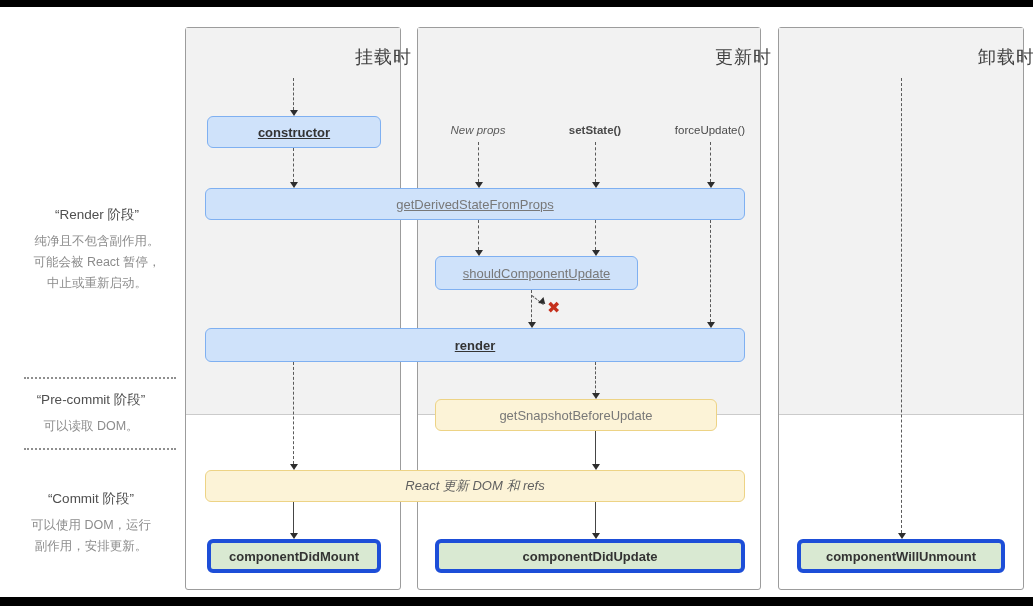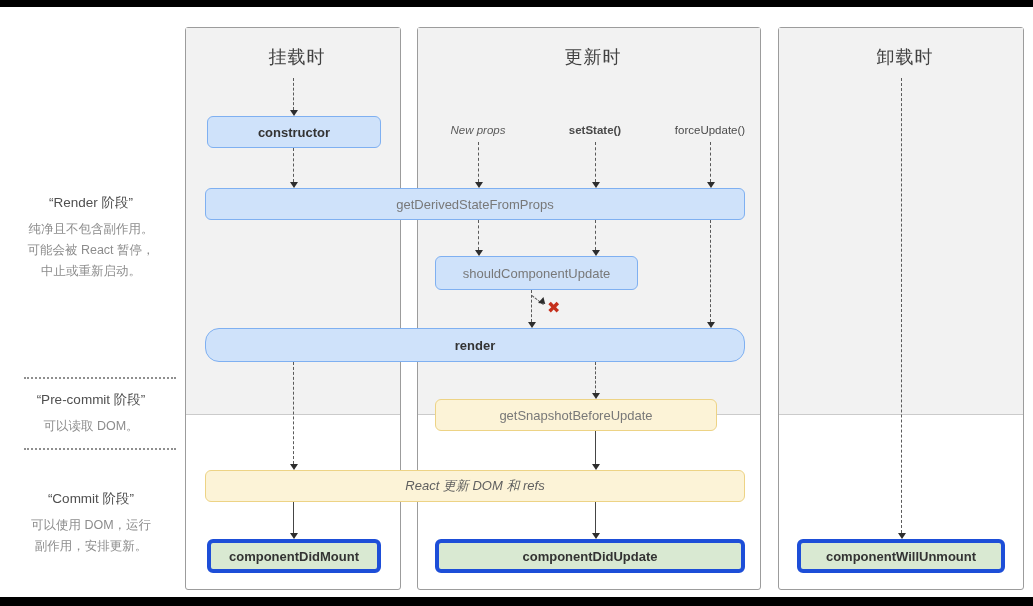--- a/index.html
+++ b/index.html
@@ -8,35 +8,35 @@
     font-family:"Liberation Sans","DejaVu Sans",sans-serif;
     -webkit-font-smoothing:antialiased;
   }
   .bar{position:absolute;left:0;width:1033px;background:#000;}
   .bar.top{top:0;height:7px;}
   .bar.bottom{top:597px;height:9px;}
 
   
   .panel{position:absolute;top:27px;height:563px;background:#fff;border:1px solid #9c9c9c;border-radius:3px;box-sizing:border-box;}
   .panel .grayzone{position:absolute;left:0;top:0;width:100%;height:386px;background:#f2f2f2;border-bottom:1px solid #cbcbcb;}
-  .panel .ptitle{position:absolute;left:4px;top:17px;width:100%;text-align:center;font-size:18px;color:#414141;letter-spacing:1px;}
+  .panel .ptitle{position:absolute;left:12px;top:17px;width:100%;text-align:right;font-size:18px;color:#414141;letter-spacing:1px;}
 
   
   .phase{position:absolute;left:0;width:182px;text-align:center;}
   .phase .ptl{font-size:13.5px;color:#4f4f4f;margin-bottom:7px;}
   .phase .pln{font-size:12.5px;color:#8c8c8c;line-height:21px;}
   .sep{position:absolute;left:24px;width:152px;border-top:2px dotted #8f8f8f;}
 
   
   .box{
     position:absolute;box-sizing:border-box;border-radius:6px;
     display:flex;align-items:center;justify-content:center;
     font-size:13px;z-index:5;
   }
-  .box.blue  {background:#cfe2fa;border:1px solid #7fb0f1;}
+  .box.blue  {background:#cfe2fa;border:1px solid #7fb0f1;text-decoration:underline;}
   .box.yellow{background:#fcf3d7;border:1px solid #edd385;}
   .box.green {background:#d9e9d2;border:4px solid #1d4ed8;}
   .box.bold  {font-weight:bold;color:#333;}
   .box.gray  {color:#787878;}
   .box.italic{font-style:italic;color:#5f5f5f;}
 
   
   .trigger{position:absolute;top:124px;font-size:11.5px;color:#4a4a4a;text-align:center;transform:translateX(-50%);z-index:4;}
   .trigger.it{font-style:italic;color:#5a5a5a;}
 
@@ -52,21 +52,21 @@
   .branch-head{position:absolute;width:0;height:0;border:4px solid transparent;border-bottom:none;border-top:6px solid #2d2d2d;transform:rotate(-48deg);z-index:3;}
   .reject{position:absolute;font-size:16px;font-weight:bold;color:#c5301c;z-index:6;line-height:1;}
 </style>
 </head>
 <body>
 
 <div class="page">
   <div class="bar top"></div>
   <div class="bar bottom"></div>
 
-  <div class="phase" style="top:194px;">
+  <div class="phase" style="top:206px;padding-left:6px;">
     <div class="ptl">“Render 阶段”</div>
     <div class="pln">纯净且不包含副作用。</div>
     <div class="pln">可能会被 React 暂停，</div>
     <div class="pln">中止或重新启动。</div>
   </div>
   <div class="sep" style="top:377px;"></div>
   <div class="phase" style="top:391px;">
     <div class="ptl">“Pre-commit 阶段”</div>
     <div class="pln">可以读取 DOM。</div>
   </div>
@@ -109,19 +109,19 @@
   <div class="arrow dashed" style="left:293px;top:362px;height:102px;"></div>
   <div class="arrow dashed" style="left:595px;top:362px;height:31px;"></div>
   <div class="arrow solid" style="left:595px;top:431px;height:33px;"></div>
   <div class="arrow solid" style="left:293px;top:502px;height:31px;"></div>
   <div class="arrow solid" style="left:595px;top:502px;height:31px;"></div>
   <div class="arrow dashed" style="left:901px;top:78px;height:455px;"></div>
 
   <div class="box blue bold" style="left:207px;top:116px;width:174px;height:32px;">constructor</div>
   <div class="box blue gray" style="left:205px;top:188px;width:540px;height:32px;">getDerivedStateFromProps</div>
   <div class="box blue gray" style="left:435px;top:256px;width:203px;height:34px;">shouldComponentUpdate</div>
-  <div class="box blue bold" style="left:205px;top:328px;width:540px;height:34px;border-radius:14px;">render</div>
+  <div class="box blue bold" style="left:205px;top:328px;width:540px;height:34px;">render</div>
   <div class="box yellow gray" style="left:435px;top:399px;width:282px;height:32px;">getSnapshotBeforeUpdate</div>
   <div class="box yellow italic" style="left:205px;top:470px;width:540px;height:32px;">React 更新 DOM 和 refs</div>
   <div class="box green bold" style="left:207px;top:539px;width:174px;height:34px;">componentDidMount</div>
   <div class="box green bold" style="left:435px;top:539px;width:310px;height:34px;">componentDidUpdate</div>
   <div class="box green bold" style="left:797px;top:539px;width:208px;height:34px;">componentWillUnmount</div>
 </div>
 
 </body></html>

